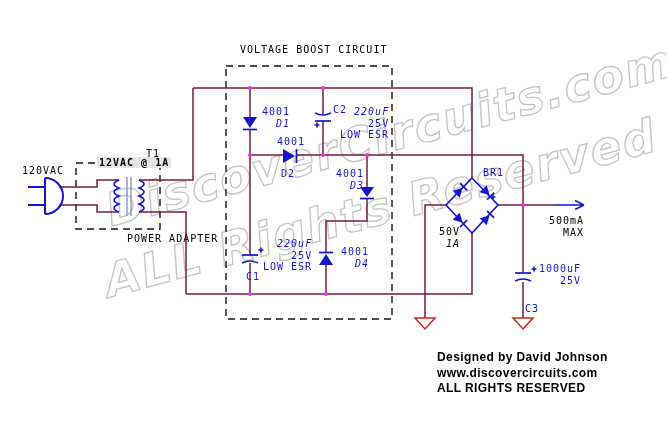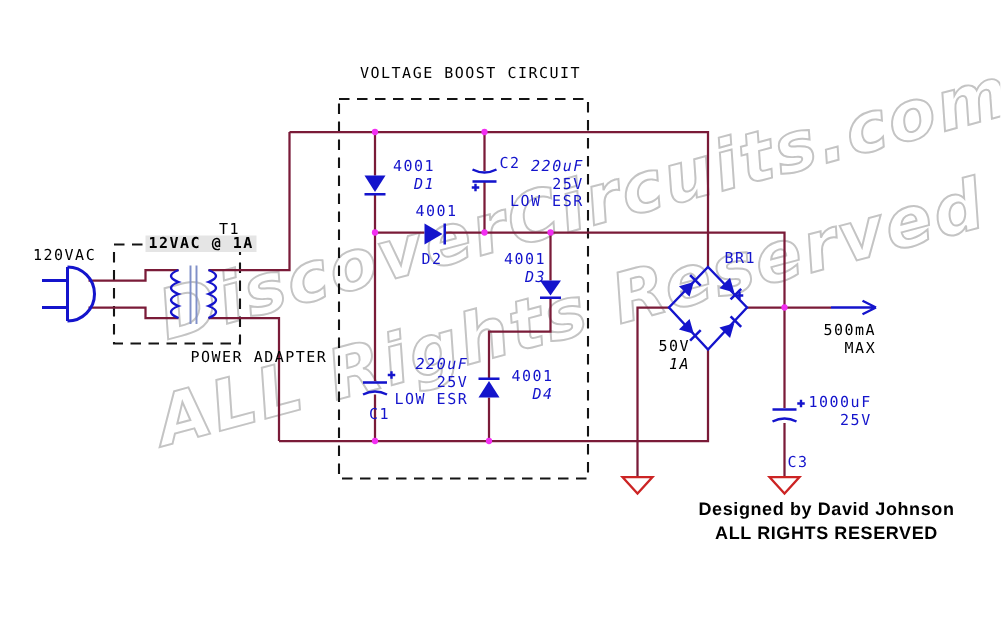--- a/index.html
+++ b/index.html
@@ -16,21 +16,21 @@
   .gnd{stroke:var(--ground,#cc2424);stroke-width:1.5;fill:none;}
   .jd{fill:var(--junction,#f22ff2);stroke:none;}
   .core{stroke:var(--core,#8090c8);stroke-width:1.3;fill:none;}
   
   .lbl{position:absolute;z-index:3;font-size:10px;letter-spacing:1px;color:var(--ink,#000);
        white-space:nowrap;text-align:right;}
   .lbl span{display:block;line-height:11.5px;}
   .blue{color:var(--label,#1414cc);}
   .ind1{padding-left:2px;font-style:italic;} .ind2{padding-left:5px;} .ind3{padding-left:9px;}
   #t-spec{background:#e5e5e5;padding:0 2px;font-weight:bold;}
-  #footer{position:absolute;left:437px;top:332px;width:228px;z-index:3;text-align:center;
+  #footer{position:absolute;left:437px;top:350px;width:228px;z-index:3;text-align:left;
           font-family:"Liberation Sans",sans-serif;font-weight:bold;font-size:12px;
           letter-spacing:0.4px;color:#000;}
   #footer span{display:block;line-height:15.5px;}
   #watermark{position:absolute;left:100px;top:185px;z-index:1;transform:rotate(-15deg);
              transform-origin:0 0;font-family:"DejaVu Sans",sans-serif;font-weight:bold;
              font-style:italic;white-space:nowrap;
              color:rgba(255,255,255,0.12);-webkit-text-stroke:1.3px var(--watermark,#c4c4c4);}
   #watermark .wm1{display:block;font-size:46px;letter-spacing:2px;}
   #watermark .wm2{display:block;font-size:46px;letter-spacing:2px;margin-top:14px;margin-left:-20px;}
 </style>
@@ -207,16 +207,17 @@
   </div>
 
   <div class="lbl blue" style="left:525px;top:303px;">C3</div>
   <div class="lbl blue" style="left:539px;top:263px;">
     <span>1000uF</span>
     <span class="ind2">25V</span>
   </div>
 
   <div id="footer">
     <span>Designed by David Johnson</span>
+    <span>www.discovercircuits.com</span>
     <span>ALL RIGHTS RESERVED</span>
   </div>
 
 </div>
 
 </body></html>

